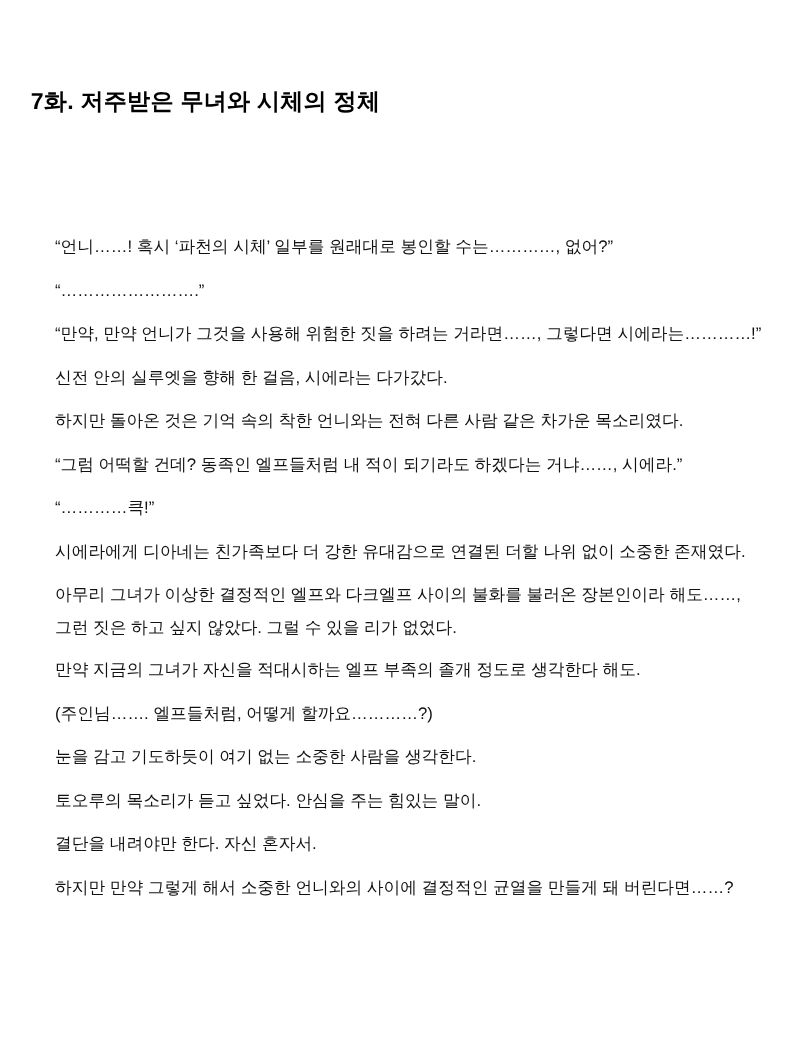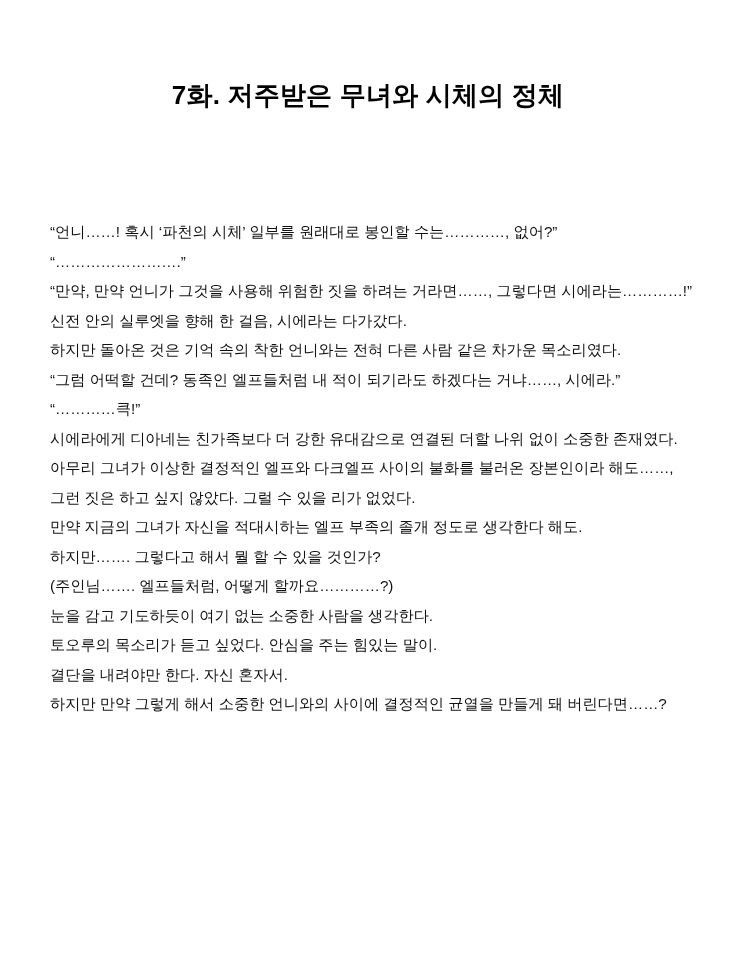--- a/index.html
+++ b/index.html
@@ -16,22 +16,21 @@
   }
   .page {
     position: relative;
     width: 736px;
     height: 953px;
     box-sizing: border-box;
     padding: 0 28px;
     overflow: hidden;
   }
   .chapter-title {
-    text-align: center;
-    font-size: 26px;
+    font-size: 21px;
     font-weight: bold;
     letter-spacing: 0.2px;
     margin: 0;
     padding-top: 78px;
     color: #000;
   }
   .body-text {
     margin-top: 104px;
     font-size: 15.2px;
     line-height: 29.5px;
@@ -39,20 +38,21 @@
   }
   .para {
     margin: 0;
     text-indent: 0;
     padding-left: 10px;
     white-space: pre-wrap;
     word-break: keep-all;
   }
   .para.indent {
     padding-left: 22px;
+    margin-top: 10px;
   }
   .para.flush {
     padding-left: 10px;
   }
 </style>
 </head>
 <body>
 
 <div class="page">
   <h1 class="chapter-title">7화. 저주받은 무녀와 시체의 정체</h1>
@@ -61,20 +61,19 @@
     <p class="para indent">“언니……! 혹시 ‘파천의 시체’ 일부를 원래대로 봉인할 수는…………, 없어?”</p>
     <p class="para indent">“…………………….”</p>
     <p class="para indent">“만약, 만약 언니가 그것을 사용해 위험한 짓을 하려는 거라면……, 그렇다면 시에라는…………!”</p>
     <p class="para indent">신전 안의 실루엣을 향해 한 걸음, 시에라는 다가갔다.</p>
     <p class="para indent">하지만 돌아온 것은 기억 속의 착한 언니와는 전혀 다른 사람 같은 차가운 목소리였다.</p>
     <p class="para indent">“그럼 어떡할 건데? 동족인 엘프들처럼 내 적이 되기라도 하겠다는 거냐……, 시에라.”</p>
     <p class="para indent">“…………큭!”</p>
     <p class="para indent">시에라에게 디아네는 친가족보다 더 강한 유대감으로 연결된 더할 나위 없이 소중한 존재였다.</p>
     <p class="para indent">아무리 그녀가 이상한 결정적인 엘프와 다크엘프 사이의 불화를 불러온 장본인이라 해도……, 그런 짓은 하고 싶지 않았다. 그럴 수 있을 리가 없었다.</p>
     <p class="para indent">만약 지금의 그녀가 자신을 적대시하는 엘프 부족의 졸개 정도로 생각한다 해도.</p>
-    <p class="para indent">하지만……. 그렇다고 해서 뭘 할 수 있을 것인가?</p>
     <p class="para indent">(주인님……. 엘프들처럼, 어떻게 할까요…………?)</p>
     <p class="para indent">눈을 감고 기도하듯이 여기 없는 소중한 사람을 생각한다.</p>
     <p class="para indent">토오루의 목소리가 듣고 싶었다. 안심을 주는 힘있는 말이.</p>
     <p class="para indent">결단을 내려야만 한다. 자신 혼자서.</p>
     <p class="para indent">하지만 만약 그렇게 해서 소중한 언니와의 사이에 결정적인 균열을 만들게 돼 버린다면……?</p>
   </div>
 </div>
 
 </body></html>

